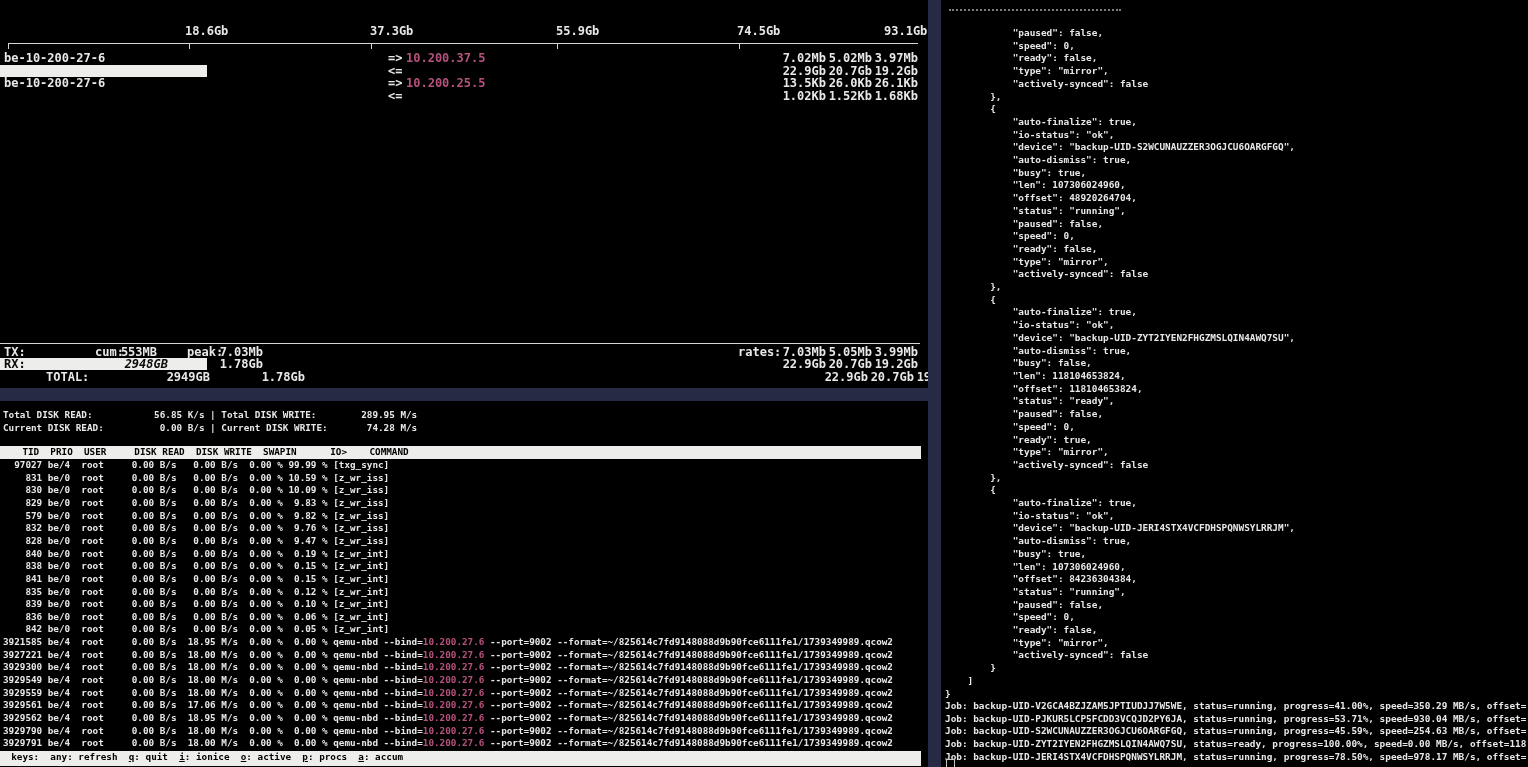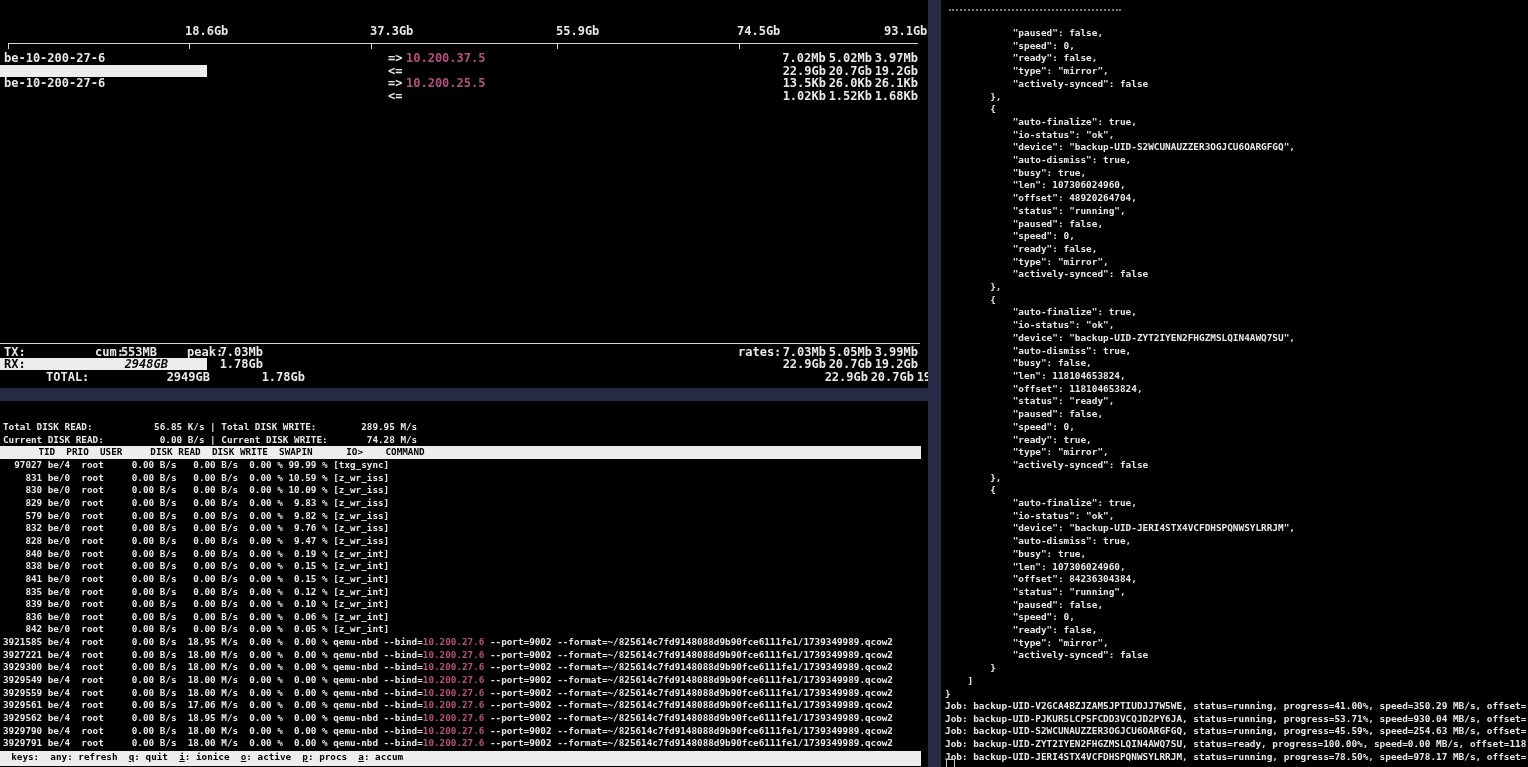--- a/index.html
+++ b/index.html
@@ -36,21 +36,21 @@
     <span style="position: absolute; left: 884px; top: 25px; white-space: pre;">93.1Gb</span>
     <div style="position: absolute; left: 8px; top: 43px; width: 1px; height: 6px; background: rgb(214, 214, 214);"></div>
     <div style="position: absolute; left: 189px; top: 43px; width: 1px; height: 6px; background: rgb(214, 214, 214);"></div>
     <div style="position: absolute; left: 371px; top: 43px; width: 1px; height: 6px; background: rgb(214, 214, 214);"></div>
     <div style="position: absolute; left: 557px; top: 43px; width: 1px; height: 6px; background: rgb(214, 214, 214);"></div>
     <div style="position: absolute; left: 739px; top: 43px; width: 1px; height: 6px; background: rgb(214, 214, 214);"></div>
     <div style="position: absolute; left: 0px; top: 52px; width: 928px; height: 12.6px;">
       <span style="position: absolute; left: 4px; white-space: pre;">be-10-200-27-6</span>
       <span style="position: absolute; left: 388px; white-space: pre;">=&gt;</span>
       <span style="position: absolute; left: 406px; color: rgb(181, 81, 125); white-space: pre;">10.200.37.5</span>
-      <span style="position: absolute; left: 782px; width: 44px; text-align: center; white-space: pre;">7.02Mb</span>
+      <span style="position: absolute; left: 782px; width: 44px; text-align: right; white-space: pre;">7.02Mb</span>
       <span style="position: absolute; left: 828px; width: 44px; text-align: right; white-space: pre;">5.02Mb</span>
       <span style="position: absolute; left: 874px; width: 44px; text-align: right; white-space: pre;">3.97Mb</span>
     </div>
     <div style="position: absolute; left: 0px; top: 64.7px; width: 928px; height: 12.6px;">
       <div style="position: absolute; left: 0px; top: 0px; width: 207px; height: 12px; background: rgb(237, 237, 235);"></div>
       <span style="position: absolute; left: 388px; white-space: pre;">&lt;=</span>
       <span style="position: absolute; left: 782px; width: 44px; text-align: right; white-space: pre;">22.9Gb</span>
       <span style="position: absolute; left: 828px; width: 44px; text-align: right; white-space: pre;">20.7Gb</span>
       <span style="position: absolute; left: 874px; width: 44px; text-align: right; white-space: pre;">19.2Gb</span>
     </div>
@@ -95,23 +95,23 @@
       <span style="position: absolute; left: 782px; width: 44px; text-align: right; white-space: pre;">22.9Gb</span>
       <span style="position: absolute; left: 828px; width: 44px; text-align: right; white-space: pre;">20.7Gb</span>
       <span style="position: absolute; left: 874px; width: 44px; text-align: right; white-space: pre;">19.2Gb</span>
     </div>
   </div>
 
 <div class="hdiv"></div>
 <div class="vdiv"></div>
 
 <div id="iotop" class="pane">
-    <pre style="position: absolute; left: 3px; top: 20px; white-space: pre;">Total DISK READ:           56.85 K/s | Total DISK WRITE:        289.95 M/s
+    <pre style="position: absolute; left: 3px; top: 8px; white-space: pre;">Total DISK READ:           56.85 K/s | Total DISK WRITE:        289.95 M/s
 Current DISK READ:          0.00 B/s | Current DISK WRITE:       74.28 M/s</pre>
-    <div style="position: absolute; left: 0px; top: 45.3px; width: 921px; height: 12.65px; background: rgb(237, 237, 235); color: rgb(0, 0, 0); white-space: pre;"><span style="white-space: pre; padding-left: 16px;">    TID  PRIO  USER     DISK READ  DISK WRITE  SWAPIN      </span><span style="white-space: pre; font-weight: 800;">IO&gt;</span><span style="white-space: pre;">    COMMAND</span></div>
+    <div style="position: absolute; left: 0px; top: 45.3px; width: 921px; height: 12.65px; background: rgb(237, 237, 235); color: rgb(0, 0, 0); white-space: pre;"><span style="white-space: pre;">    TID  PRIO  USER     DISK READ  DISK WRITE  SWAPIN      </span><span style="white-space: pre; font-weight: 800;">IO&gt;</span><span style="white-space: pre;">    COMMAND</span></div>
     <div style="position: absolute; left: 3px; top: 58px; width: 925px;">
       <div style="position: absolute; left: 0px; top: 0px; white-space: pre;"><span style="white-space: pre;">  97027 be/4  root     0.00 B/s   0.00 B/s  0.00 % 99.99 % [txg_sync]</span></div>
       <div style="position: absolute; left: 0px; top: 12.65px; white-space: pre;"><span style="white-space: pre;">    831 be/0  root     0.00 B/s   0.00 B/s  0.00 % 10.59 % [z_wr_iss]</span></div>
       <div style="position: absolute; left: 0px; top: 25.3px; white-space: pre;"><span style="white-space: pre;">    830 be/0  root     0.00 B/s   0.00 B/s  0.00 % 10.09 % [z_wr_iss]</span></div>
       <div style="position: absolute; left: 0px; top: 37.95px; white-space: pre;"><span style="white-space: pre;">    829 be/0  root     0.00 B/s   0.00 B/s  0.00 %  9.83 % [z_wr_iss]</span></div>
       <div style="position: absolute; left: 0px; top: 50.6px; white-space: pre;"><span style="white-space: pre;">    579 be/0  root     0.00 B/s   0.00 B/s  0.00 %  9.82 % [z_wr_iss]</span></div>
       <div style="position: absolute; left: 0px; top: 63.25px; white-space: pre;"><span style="white-space: pre;">    832 be/0  root     0.00 B/s   0.00 B/s  0.00 %  9.76 % [z_wr_iss]</span></div>
       <div style="position: absolute; left: 0px; top: 75.9px; white-space: pre;"><span style="white-space: pre;">    828 be/0  root     0.00 B/s   0.00 B/s  0.00 %  9.47 % [z_wr_iss]</span></div>
       <div style="position: absolute; left: 0px; top: 88.55px; white-space: pre;"><span style="white-space: pre;">    840 be/0  root     0.00 B/s   0.00 B/s  0.00 %  0.19 % [z_wr_int]</span></div>
       <div style="position: absolute; left: 0px; top: 101.2px; white-space: pre;"><span style="white-space: pre;">    838 be/0  root     0.00 B/s   0.00 B/s  0.00 %  0.15 % [z_wr_int]</span></div>

